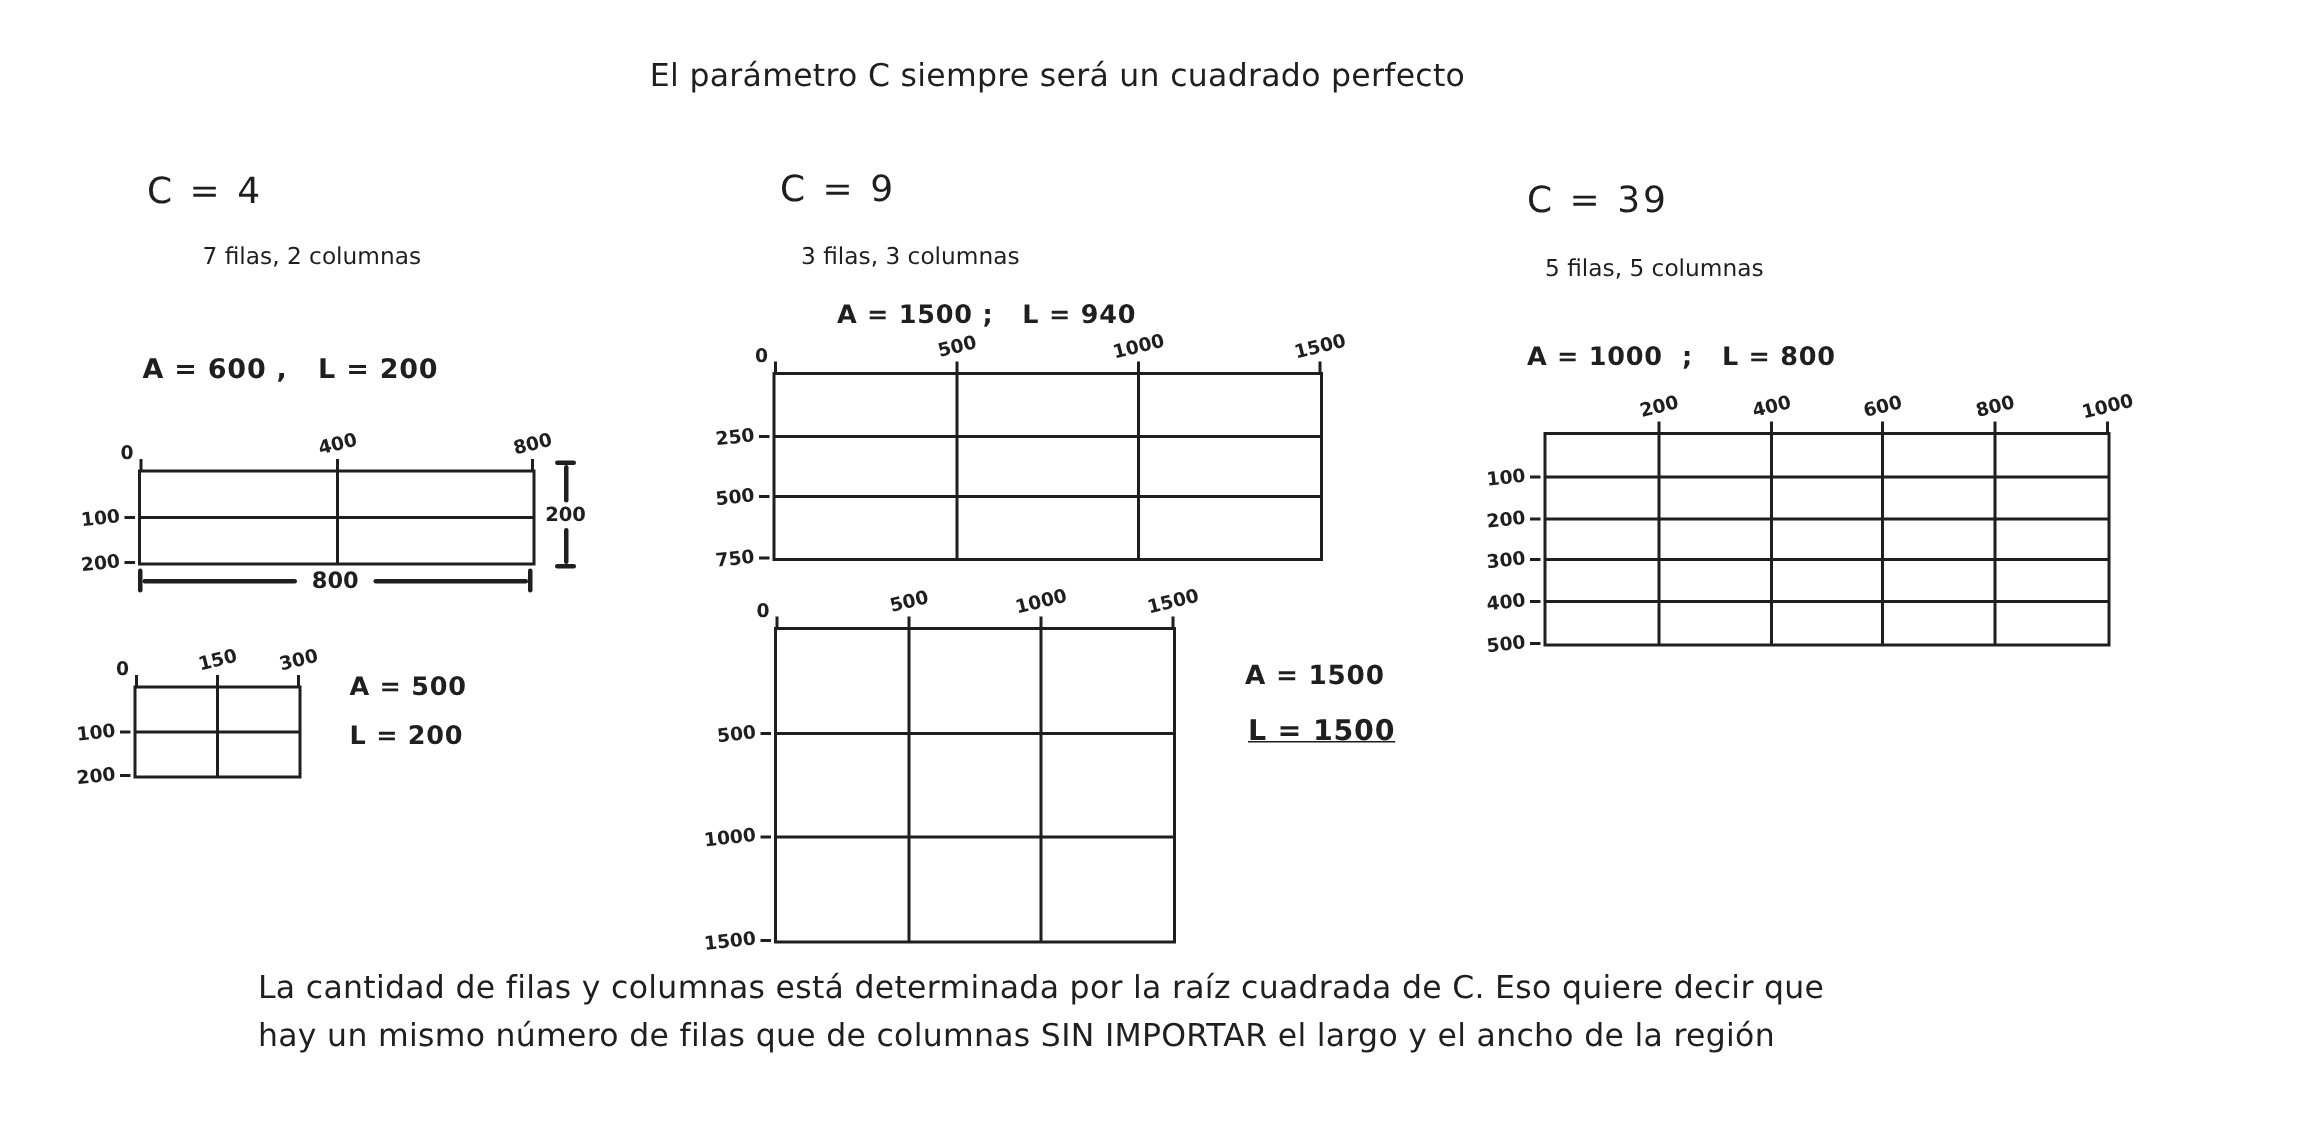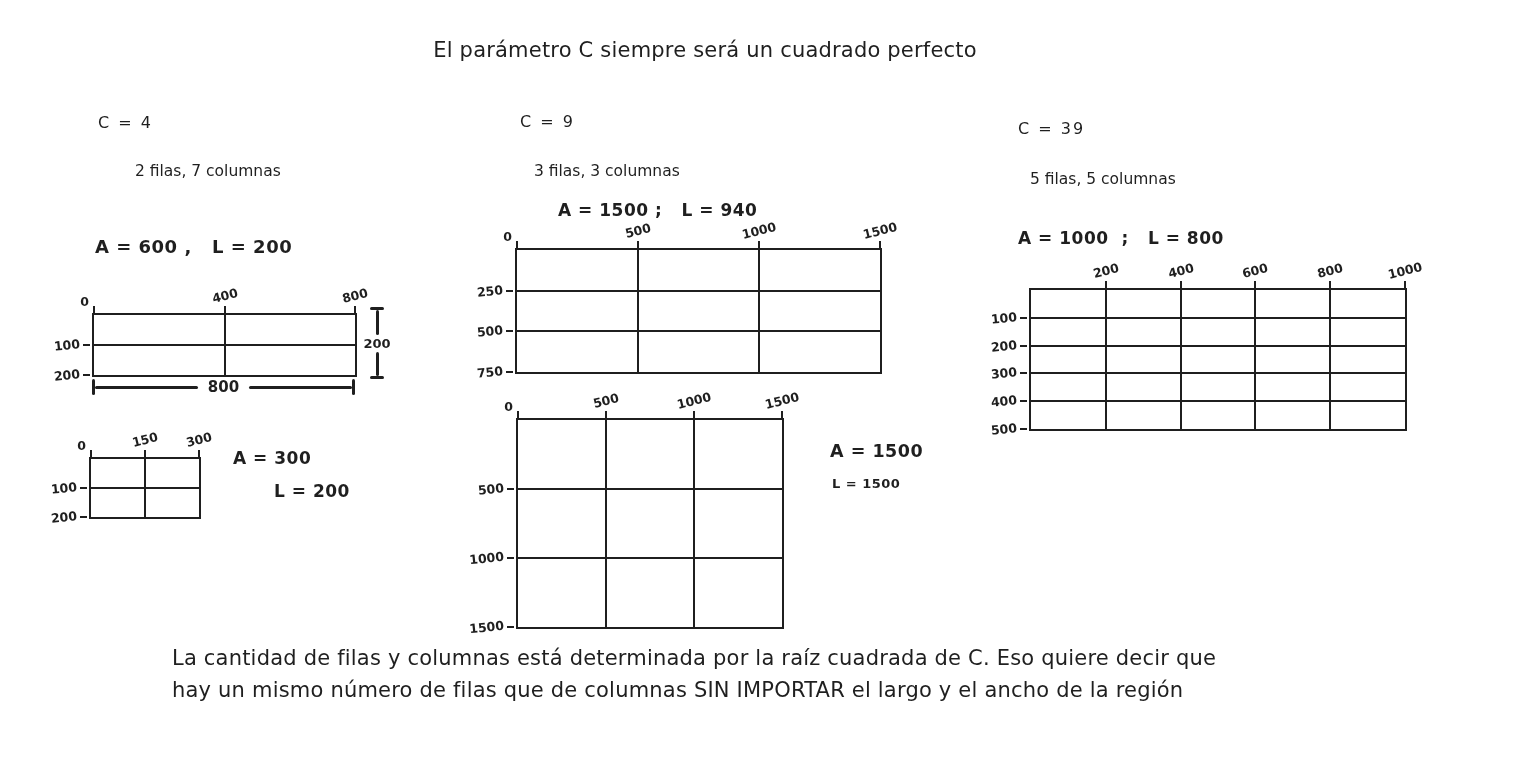--- a/index.html
+++ b/index.html
@@ -2,21 +2,21 @@
 <html style="--ink: #1f1f1f;"><head>
 <meta charset="utf-8">
 <style>
   html,body{margin:0;padding:0;background:#fff;}
   .canvas{
     position:relative;width:1532px;height:757px;background:#ffffff;
     font-family:"DejaVu Sans", sans-serif;color:var(--ink,#1f1f1f);overflow:hidden;
   }
   .txt{position:absolute;white-space:pre;color:var(--ink,#1f1f1f);}
   .title{font-size:21px;transform:translateX(-50%);letter-spacing:.2px;}
-  .c-label{font-size:16px;letter-spacing:2px;}
+  .c-label{font-size:24px;letter-spacing:2px;}
   .dims-label{font-size:15.5px;}
   .params-label{font-size:17px;font-weight:bold;letter-spacing:.5px;}
   .footer-line{font-size:21px;letter-spacing:.2px;}
 
   
   .grid{position:absolute;border:2px solid var(--ink,#1f1f1f);}
   .grid .vline{position:absolute;top:-1px;bottom:-1px;width:2px;background:var(--ink,#1f1f1f);transform:translateX(-50%);}
   .grid .hline{position:absolute;left:-1px;right:-1px;height:2px;background:var(--ink,#1f1f1f);transform:translateY(-50%);}
   .grid .tmark{position:absolute;top:-9px;width:2px;height:8px;background:var(--ink,#1f1f1f);transform:translateX(-50%);}
   .grid .ttick{position:absolute;top:-27px;font-size:12.5px;font-weight:bold;transform:translateX(-50%) rotate(-14deg);white-space:nowrap;}
@@ -38,21 +38,21 @@
 </style>
 </head>
 <body>
 
 <div class="canvas">
 
   <div class="txt title" style="left:705px;top:38px;">El parámetro C siempre será un cuadrado perfecto</div>
 
   <div>
     <div class="txt c-label" style="left:98px;top:113px;">C = 4</div>
-    <div class="txt dims-label" style="left:135px;top:162px;">2 filas, 7 columnas</div>
+    <div class="txt dims-label" style="left:135px;top:162px;">7 filas, 2 columnas</div>
     <div class="txt params-label" style="left:95px;top:236px;font-size:18px;">A = 600 ,   L = 200</div>
 
     <div class="grid" style="left:92px;top:313px;width:261px;height:60px;">
         <div class="vline" style="left: 50%;"></div>
         <div class="hline" style="top: 50%;"></div>
         <div class="tmark" style="left: 0%;"></div>
         <div class="ttick zero" style="left: 0%;">0</div>
         <div class="tmark" style="left: 50%;"></div>
         <div class="ttick" style="left: 50%;">400</div>
         <div class="tmark" style="left: 100%;"></div>
@@ -86,22 +86,22 @@
         <div class="ttick zero" style="left: 0%;">0</div>
         <div class="tmark" style="left: 50%;"></div>
         <div class="ttick" style="left: 50%;">150</div>
         <div class="tmark" style="left: 100%;"></div>
         <div class="ttick" style="left: 100%;">300</div>
         <div class="lmark" style="top: 50%;"></div>
         <div class="ltick" style="top: 50%;">100</div>
         <div class="lmark" style="top: 100%;"></div>
         <div class="ltick" style="top: 100%;">200</div>
       </div>
-    <div class="txt params-label" style="left:233px;top:448px;">A = 300</div>
-    <div class="txt params-label" style="left:233px;top:481px;margin-left:41px;">L = 200</div>
+    <div class="txt params-label" style="left:233px;top:448px;">A = 500</div>
+    <div class="txt params-label" style="left:233px;top:481px;">L = 200</div>
   </div>
 
   <div>
     <div class="txt c-label" style="left:520px;top:112px;">C = 9</div>
     <div class="txt dims-label" style="left:534px;top:162px;">3 filas, 3 columnas</div>
     <div class="txt params-label" style="left:558px;top:200px;">A = 1500 ;   L = 940</div>
 
     <div class="grid" style="left:515px;top:248px;width:363px;height:122px;">
         <div class="vline" style="left: 33.3333%;"></div>
         <div class="vline" style="left: 66.6667%;"></div>
@@ -137,21 +137,21 @@
         <div class="tmark" style="left: 100%;"></div>
         <div class="ttick" style="left: 100%;">1500</div>
         <div class="lmark" style="top: 33.3333%;"></div>
         <div class="ltick" style="top: 33.3333%;">500</div>
         <div class="lmark" style="top: 66.6667%;"></div>
         <div class="ltick" style="top: 66.6667%;">1000</div>
         <div class="lmark" style="top: 100%;"></div>
         <div class="ltick" style="top: 100%;">1500</div>
       </div>
     <div class="txt params-label" style="left:830px;top:441px;font-size:17.5px;">A = 1500</div>
-    <div class="txt params-label" style="left:832px;top:476px;font-size:13px;">L = 1500</div>
+    <div class="txt params-label" style="left:832px;top:476px;font-size:19px;text-decoration:underline;">L = 1500</div>
   </div>
 
   <div>
     <div class="txt c-label" style="left:1018px;top:119px;">C = 39</div>
     <div class="txt dims-label" style="left:1030px;top:170px;">5 filas, 5 columnas</div>
     <div class="txt params-label" style="left:1018px;top:228px;">A = 1000  ;   L = 800</div>
 
     <div class="grid" style="left:1029px;top:288px;width:374px;height:139px;">
         <div class="vline" style="left: 20%;"></div>
         <div class="vline" style="left: 40%;"></div>

